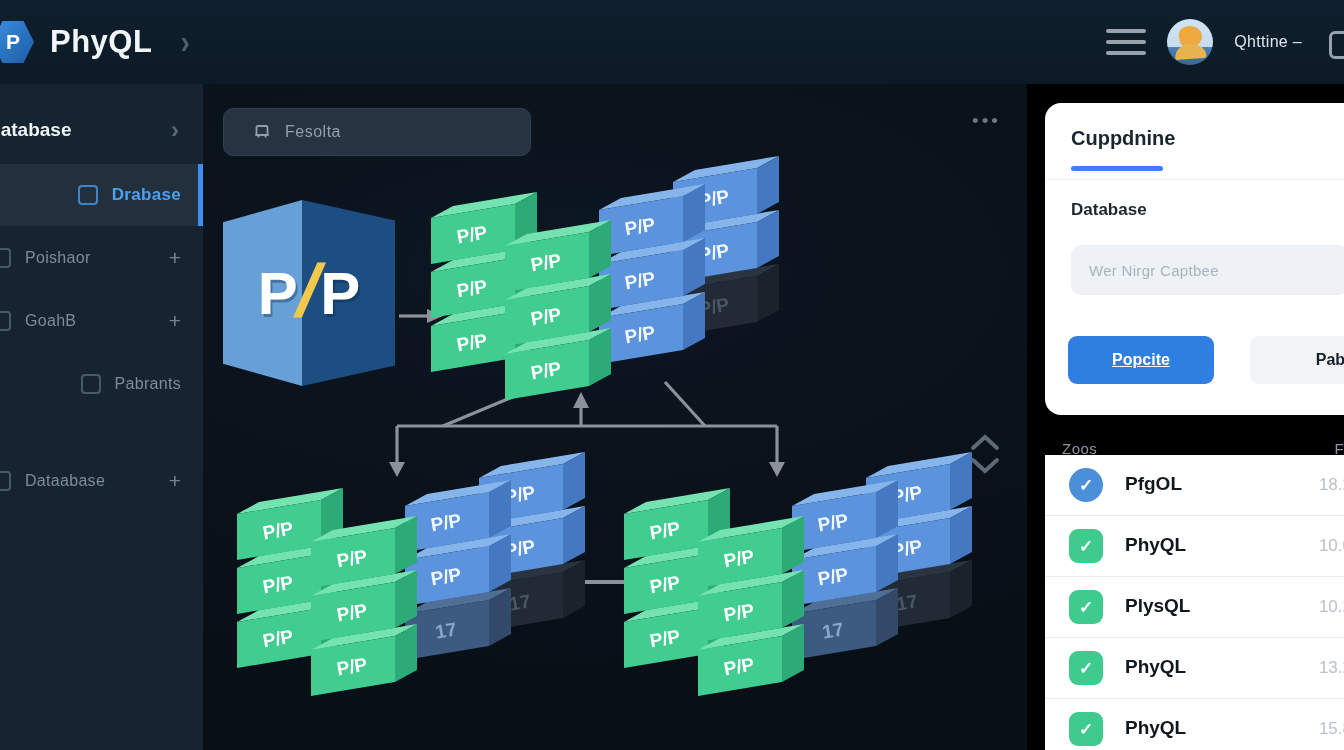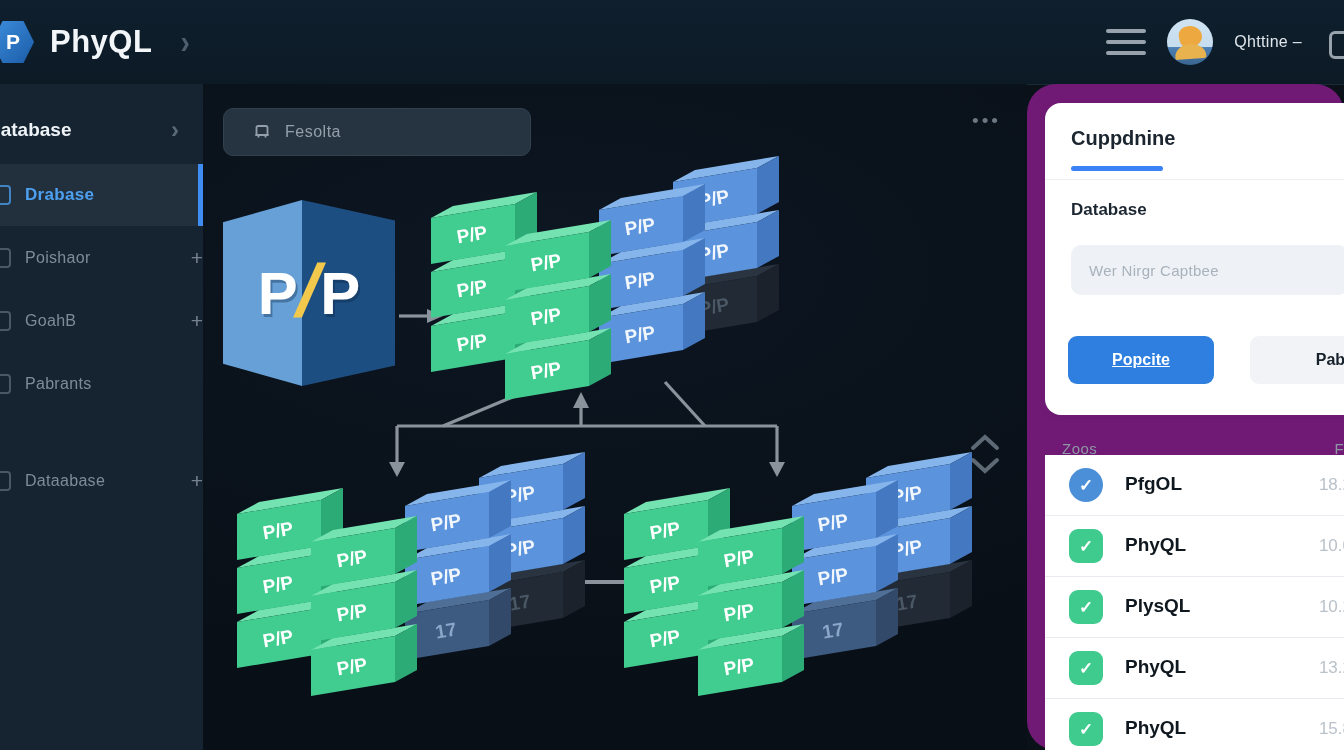--- a/index.html
+++ b/index.html
@@ -40,21 +40,21 @@
     border:3px solid #97a2ac;border-radius:6px;}
   
   .sidebar{
     position:absolute;left:0;top:84px;width:203px;bottom:0;
     background:#152430;overflow:hidden;
   }
   .sb-header{display:flex;align-items:center;margin-top:24px;height:44px;padding-right:24px;}
   .sb-header .lbl{color:#eef3f7;font-size:19px;font-weight:bold;margin-left:-13px;white-space:nowrap;}
   .sb-header .chev{margin-left:auto;color:#5a6a79;font-size:24px;font-weight:bold;}
   #sb-items{margin-top:12px;}
-  .sb-item{position:relative;height:63px;display:flex;align-items:center;cursor:pointer;}
+  .sb-item{position:relative;height:63px;display:flex;align-items:center;padding-right:22px;cursor:pointer;justify-content:flex-end;}
   .sb-item .ic{width:16px;height:16px;border:2px solid #5a6a79;border-radius:4px;
     margin-left:-9px;flex:0 0 auto;opacity:.75;}
   .sb-item .lbl{color:#7e8c9a;font-size:16px;margin-left:14px;white-space:nowrap;letter-spacing:.3px;}
   .sb-item .act{margin-left:auto;color:#76828f;font-size:21px;}
   .sb-item.active{background:#22303e;height:62px;}
   .sb-item.active .lbl{color:#4da0f0;font-weight:bold;font-size:17px;}
   .sb-item.active .ic{border-color:#4da0f0;}
   .sb-item.active::after{content:'';position:absolute;right:0;top:0;bottom:0;width:5px;background:#3f8cf3;}
   .sb-spacer{height:34px;}
   
@@ -73,21 +73,21 @@
     position:absolute;left:20px;top:116px;width:172px;height:186px;
     clip-path:polygon(0 12%,46% 0,100% 11%,100% 89%,46% 100%,0 88%);
     background:linear-gradient(90deg,#66a0d6 0%,#66a0d6 46%,#1d4e82 46%,#1d4e82 100%);
     display:flex;align-items:center;justify-content:center;
   }
   .logo3d .p{color:#fff;font-size:60px;font-weight:800;text-shadow:2px 3px 0 rgba(8,35,66,.35);}
   .logo3d .slash{color:#f2c94c;font-size:74px;font-weight:bold;transform:skewX(-14deg);margin:0 1px 6px 1px;}
   #connectors{position:absolute;left:0;top:0;}
   #clusters svg{position:absolute;}
   
-  .rightpanel{position:absolute;left:1027px;top:84px;right:0;bottom:0;background:#701a75;border-radius:29px;}
+  .rightpanel{position:absolute;left:1027px;top:84px;right:0;bottom:0;background:#000000;}
   .panel-card{
     position:absolute;left:18px;top:19px;right:-20px;height:312px;
     background:#fff;border-radius:16px;box-shadow:0 2px 8px rgba(20,40,70,.06);
   }
   .tab-title{position:absolute;left:26px;top:24px;font-size:20px;font-weight:bold;color:#1b2530;cursor:pointer;}
   .tab-underline{position:absolute;left:26px;top:63px;width:92px;height:5px;border-radius:3px;}
   .card-divider{position:absolute;left:0;right:0;top:76px;height:1px;background:#edf0f3;}
   .section-label{position:absolute;left:26px;top:97px;font-size:17px;font-weight:bold;color:#1c2631;}
   .panel-input{
     position:absolute;left:26px;top:142px;right:16px;height:50px;

